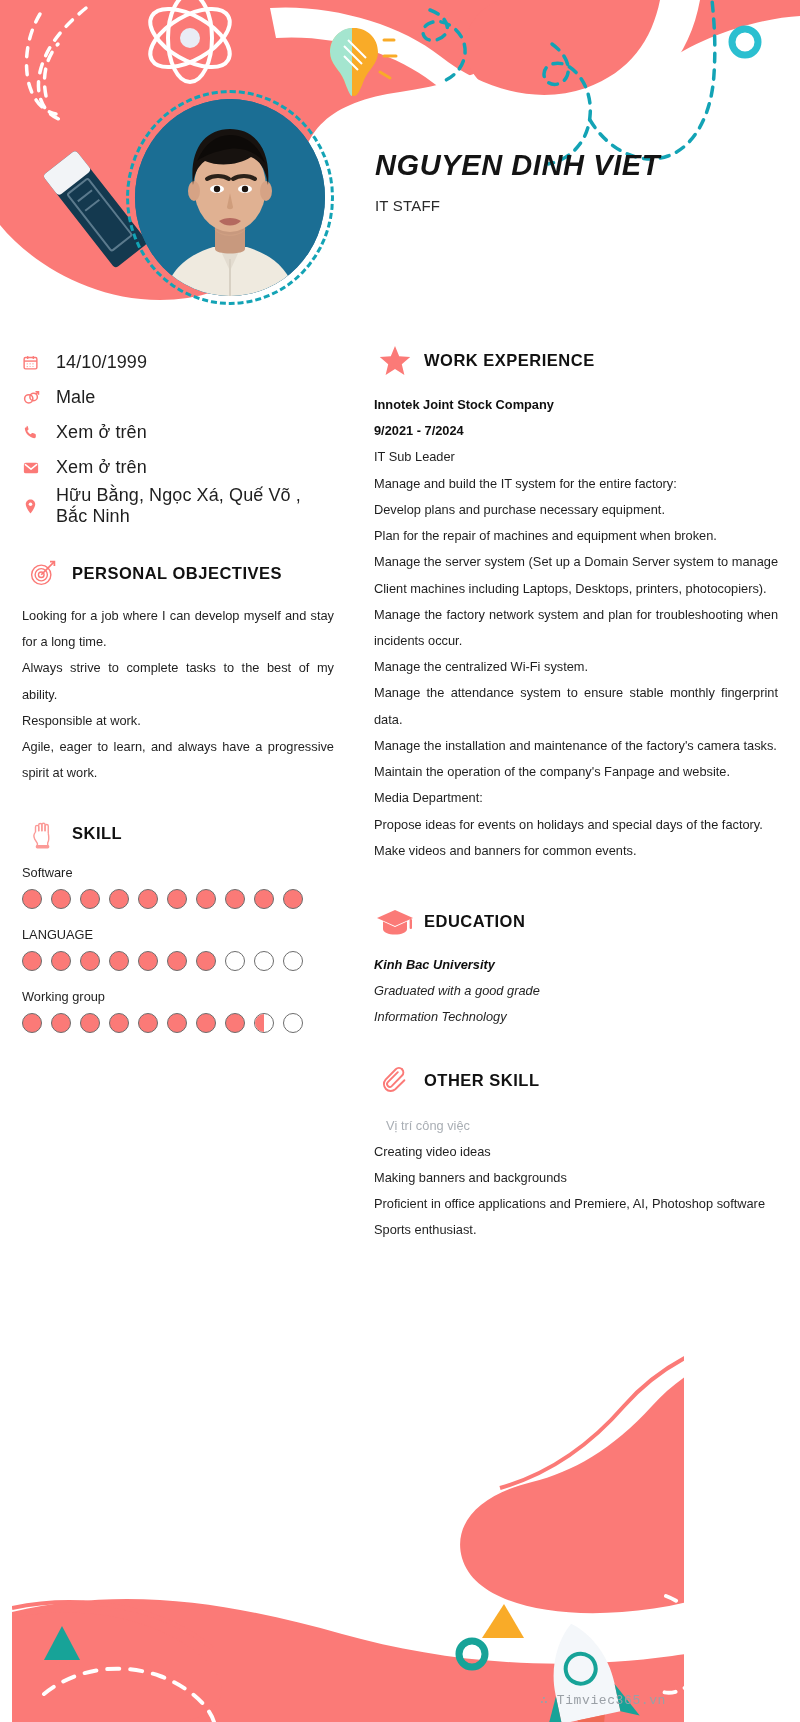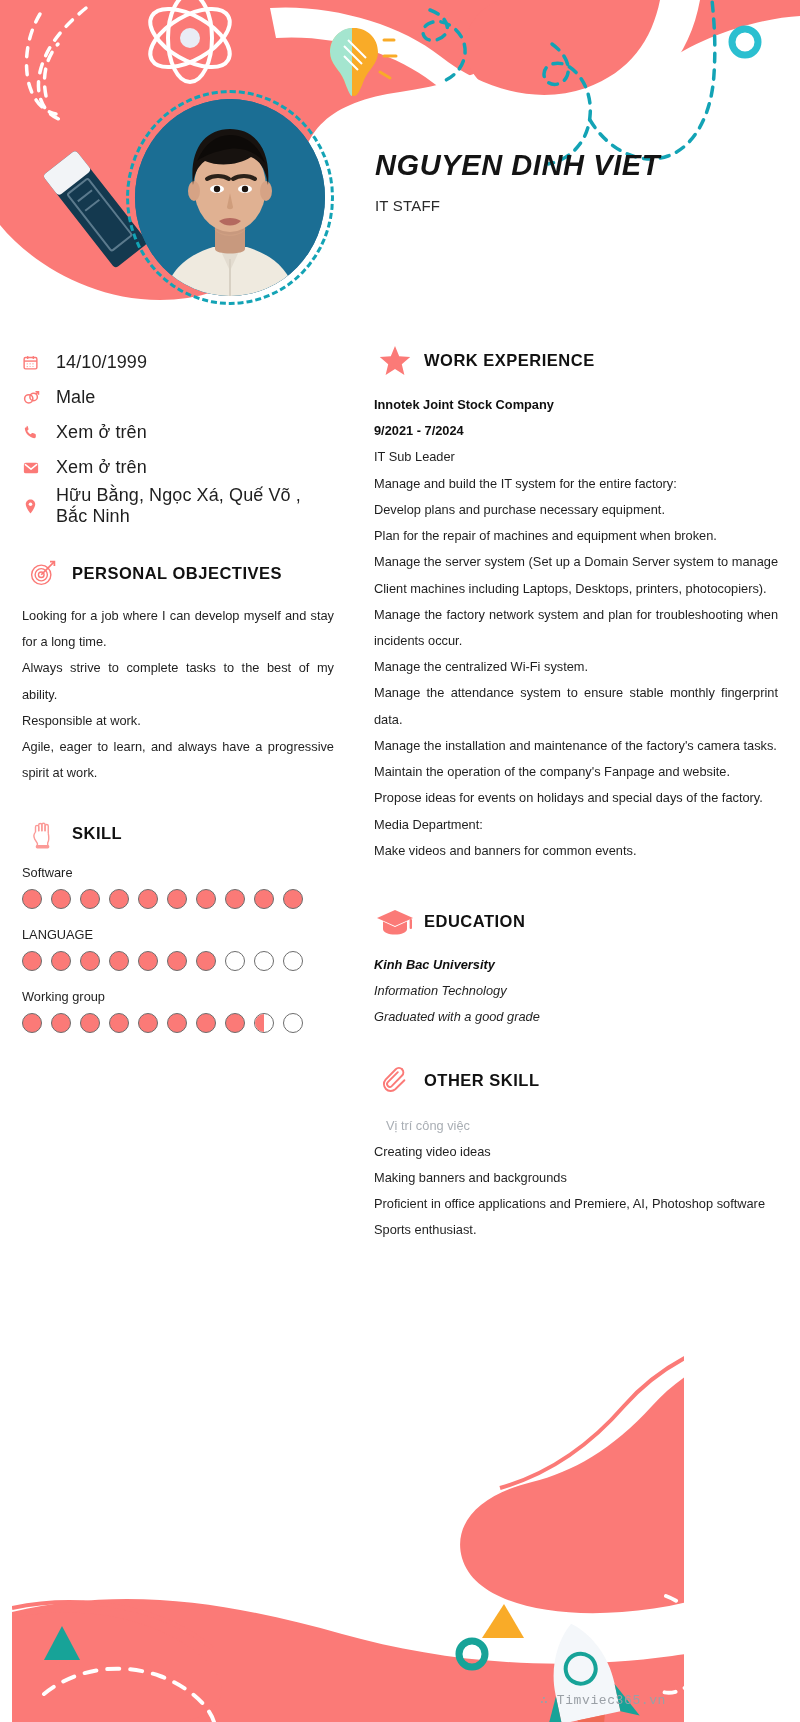--- a/index.html
+++ b/index.html
@@ -458,39 +458,39 @@
       <span class="line">IT Sub Leader</span>
       <span class="line">Manage and build the IT system for the entire factory:</span>
       <span class="line">Develop plans and purchase necessary equipment.</span>
       <span class="line just">Plan for the repair of machines and equipment when broken.</span>
       <span class="line just">Manage the server system (Set up a Domain Server system to manage Client machines including Laptops, Desktops, printers, photocopiers).</span>
       <span class="line just">Manage the factory network system and plan for troubleshooting when incidents occur.</span>
       <span class="line">Manage the centralized Wi-Fi system.</span>
       <span class="line">Manage the attendance system to ensure stable monthly fingerprint data.</span>
       <span class="line">Manage the installation and maintenance of the factory's camera tasks.</span>
       <span class="line just">Maintain the operation of the company's Fanpage and website.</span>
+      <span class="line">Media Department:</span>
       <span class="line">Propose ideas for events on holidays and special days of the factory.</span>
-      <span class="line">Media Department:</span>
       <span class="line">Make videos and banners for common events.</span>
     </div>
 
     <div class="section-head" style="margin-top:44px;">
       <span class="sec-icon">
         <svg width="38" height="28" viewBox="0 0 38 28" fill="#fb7a77">
           <path d="M19,2 L37,10 L19,18 L1,10 Z"></path>
           <path d="M7,13.5 L7,21 C7,24.5 12.5,26.5 19,26.5 C25.5,26.5 31,24.5 31,21 L31,13.5 L19,19 Z"></path>
           <rect x="33.6" y="11" width="2.4" height="10" rx="1.1"></rect>
         </svg>
       </span>
       <span class="sec-title">EDUCATION</span>
     </div>
     <div class="body-text" style="margin-top:14px;font-style:italic;">
       <span class="line strong-line">Kinh Bac University</span>
+      <span class="line">Graduated with a good grade</span>
       <span class="line">Information Technology</span>
-      <span class="line">Graduated with a good grade</span>
     </div>
 
     <div class="section-head" style="margin-top:34px;">
       <span class="sec-icon">
         <svg width="30" height="32" viewBox="0 0 30 34" fill="none" stroke="#fb7a77" stroke-width="2">
           <path d="M22.5,4.5 a4.7,4.7 0 0 1 0,6.7 L11.5,22.4 a2.9,2.9 0 0 1-4.1-4.1 L18,7.6" stroke-linecap="round"></path>
           <path d="M22.5,4.5 a4.7,4.7 0 0 0-6.7,0 L5,15.5 a7.3,7.3 0 0 0 10.3,10.3 L25,16.2" stroke-linecap="round"></path>
         </svg>
       </span>
       <span class="sec-title">OTHER SKILL</span>

